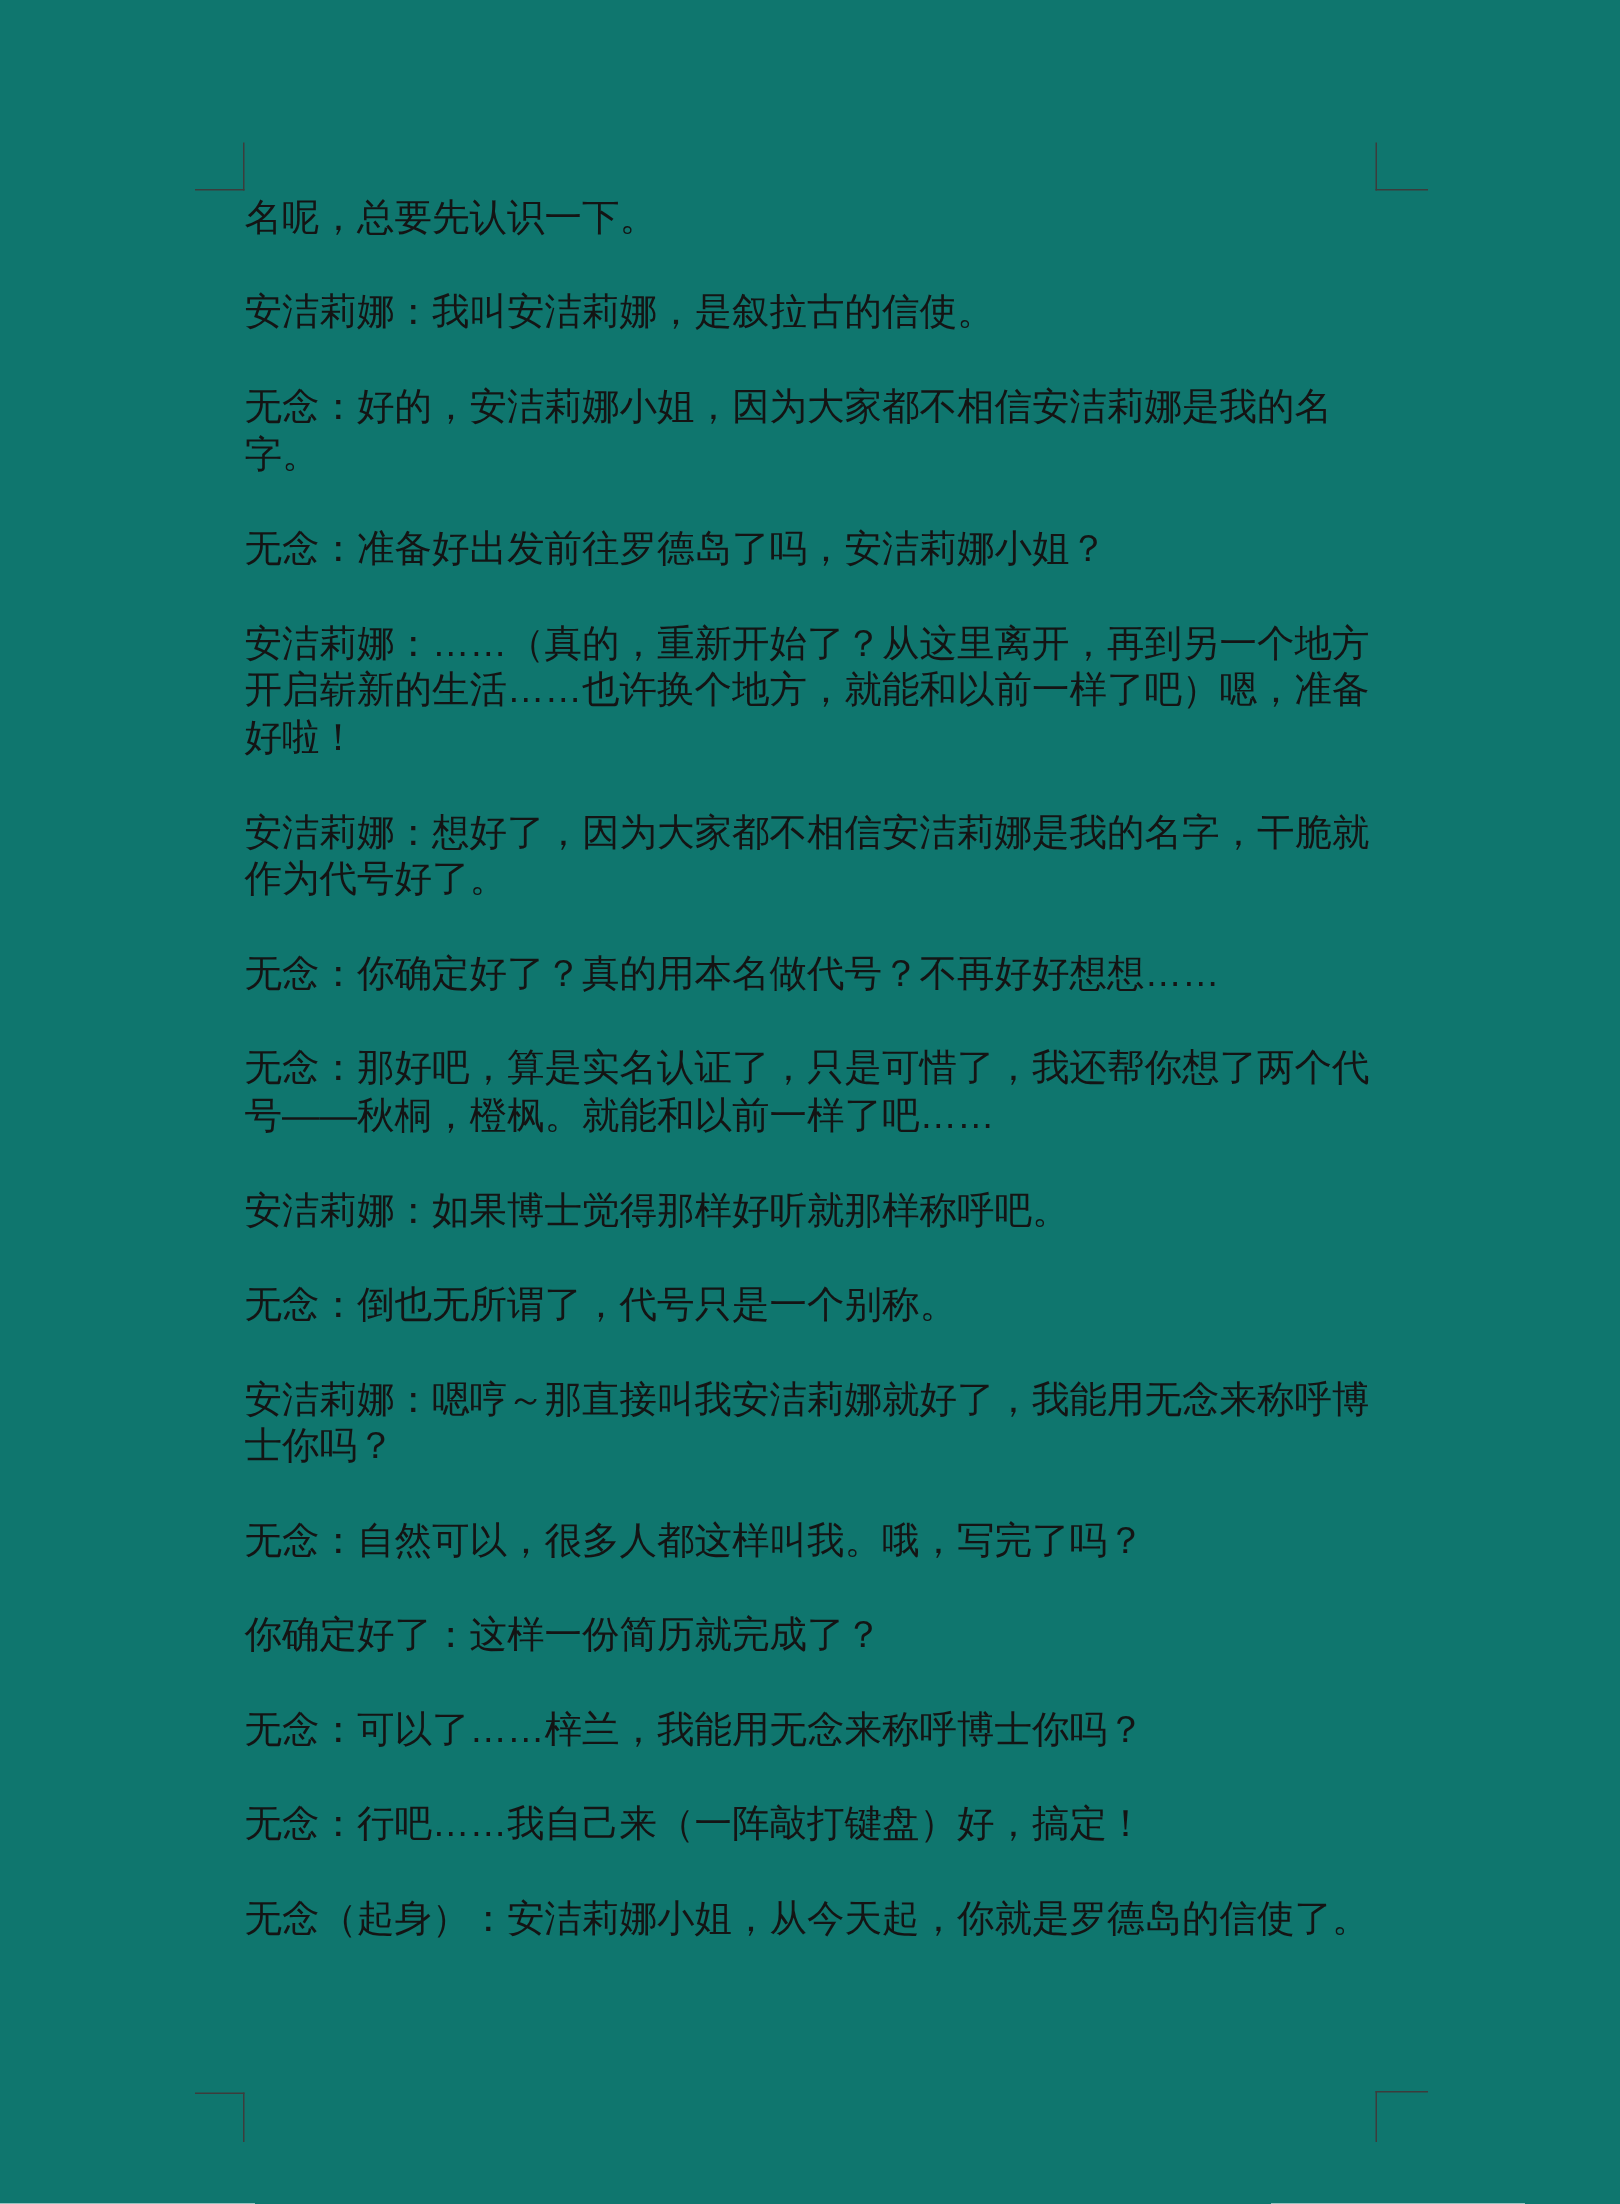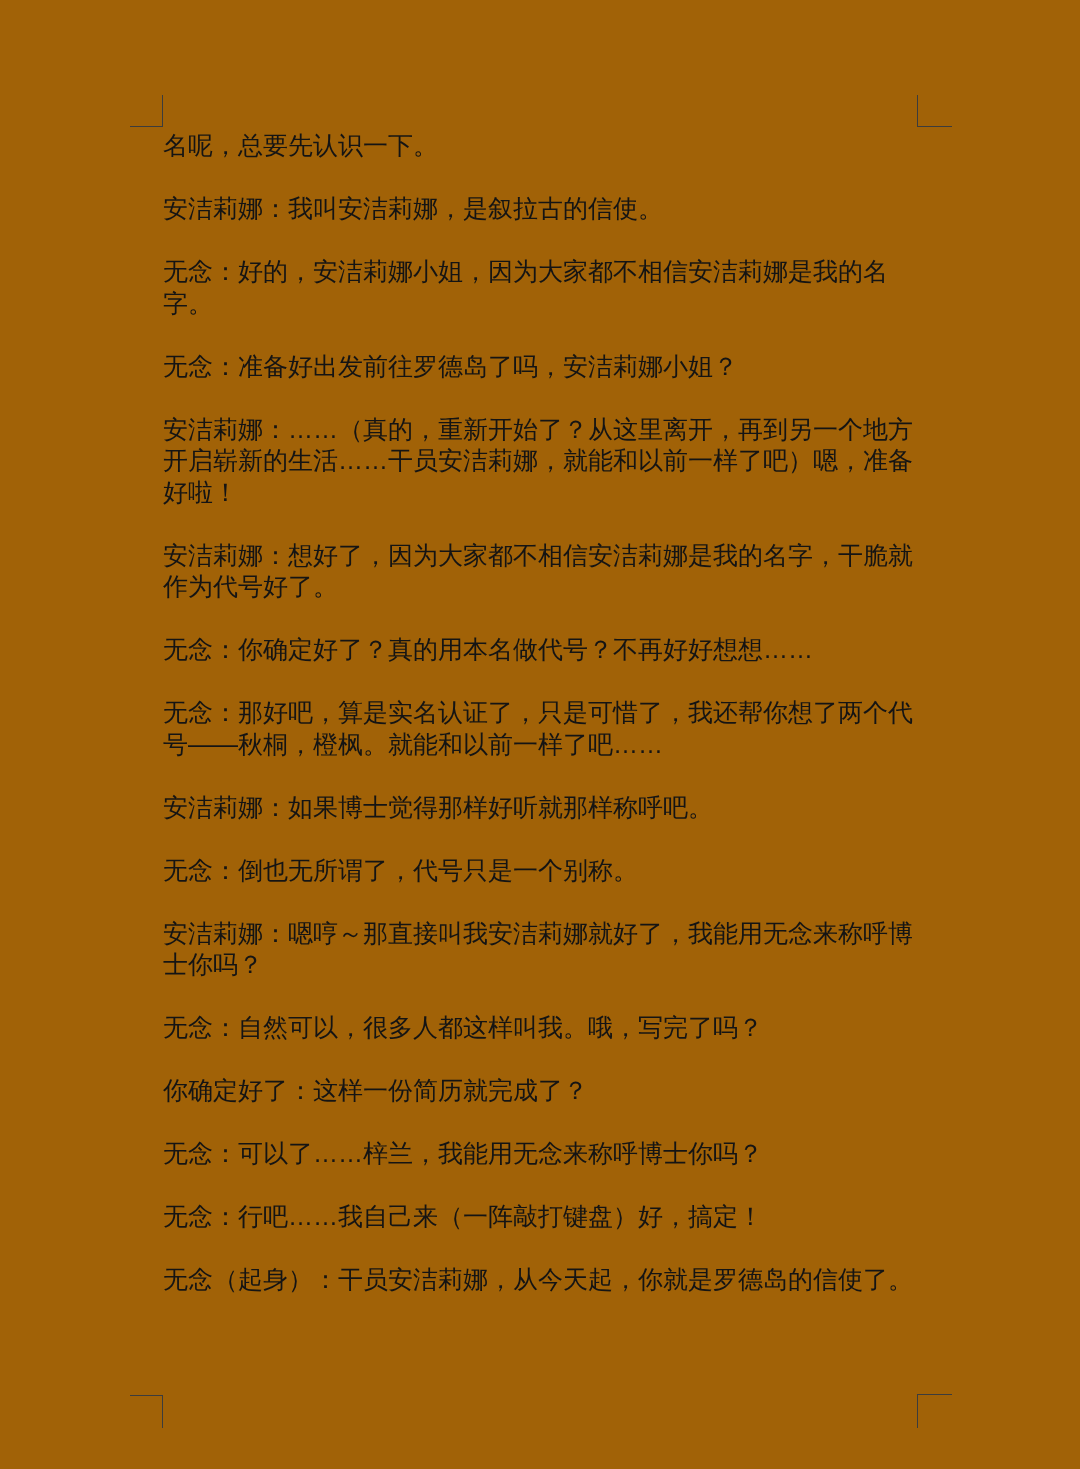--- a/index.html
+++ b/index.html
@@ -4,21 +4,21 @@
 <style>
   html, body {
     margin: 0;
     padding: 0;
     background: #ffffff;
   }
   .page {
     position: relative;
     width: 1080px;
     height: 1469px;
-    background: #a16207;
+    background: #0f766e;
     overflow: hidden;
     font-family: "Liberation Sans", "DejaVu Sans", sans-serif;
   }
   
   .crop {
     position: absolute;
     box-sizing: border-box;
   }
   .crop.tl {
     left: 130px; top: 95px; width: 33px; height: 32px;
@@ -68,27 +68,27 @@
   <div class="crop tl"></div>
   <div class="crop tr"></div>
   <div class="crop bl"></div>
   <div class="crop br"></div>
 
   <div class="text-area">
     <p>名呢，总要先认识一下。</p>
     <p>安洁莉娜：我叫安洁莉娜，是叙拉古的信使。</p>
     <p>无念：好的，安洁莉娜小姐，因为大家都不相信安洁莉娜是我的名字。</p>
     <p>无念：准备好出发前往罗德岛了吗，安洁莉娜小姐？</p>
-    <p>安洁莉娜：……（真的，重新开始了？从这里离开，再到另一个地方开启崭新的生活……干员安洁莉娜，就能和以前一样了吧）嗯，准备好啦！</p>
+    <p>安洁莉娜：……（真的，重新开始了？从这里离开，再到另一个地方开启崭新的生活……也许换个地方，就能和以前一样了吧）嗯，准备好啦！</p>
     <p>安洁莉娜：想好了，因为大家都不相信安洁莉娜是我的名字，干脆就作为代号好了。</p>
     <p>无念：你确定好了？真的用本名做代号？不再好好想想……</p>
     <p>无念：那好吧，算是实名认证了，只是可惜了，我还帮你想了两个代号——秋桐，橙枫。就能和以前一样了吧……</p>
     <p>安洁莉娜：如果博士觉得那样好听就那样称呼吧。</p>
     <p>无念：倒也无所谓了，代号只是一个别称。</p>
     <p>安洁莉娜：嗯哼～那直接叫我安洁莉娜就好了，我能用无念来称呼博士你吗？</p>
     <p>无念：自然可以，很多人都这样叫我。哦，写完了吗？</p>
     <p>你确定好了：这样一份简历就完成了？</p>
     <p>无念：可以了……梓兰，我能用无念来称呼博士你吗？</p>
     <p>无念：行吧……我自己来（一阵敲打键盘）好，搞定！</p>
-    <p>无念（起身）：干员安洁莉娜，从今天起，你就是罗德岛的信使了。</p>
+    <p>无念（起身）：安洁莉娜小姐，从今天起，你就是罗德岛的信使了。</p>
   </div>
 
 </div>
 
 </body></html>

